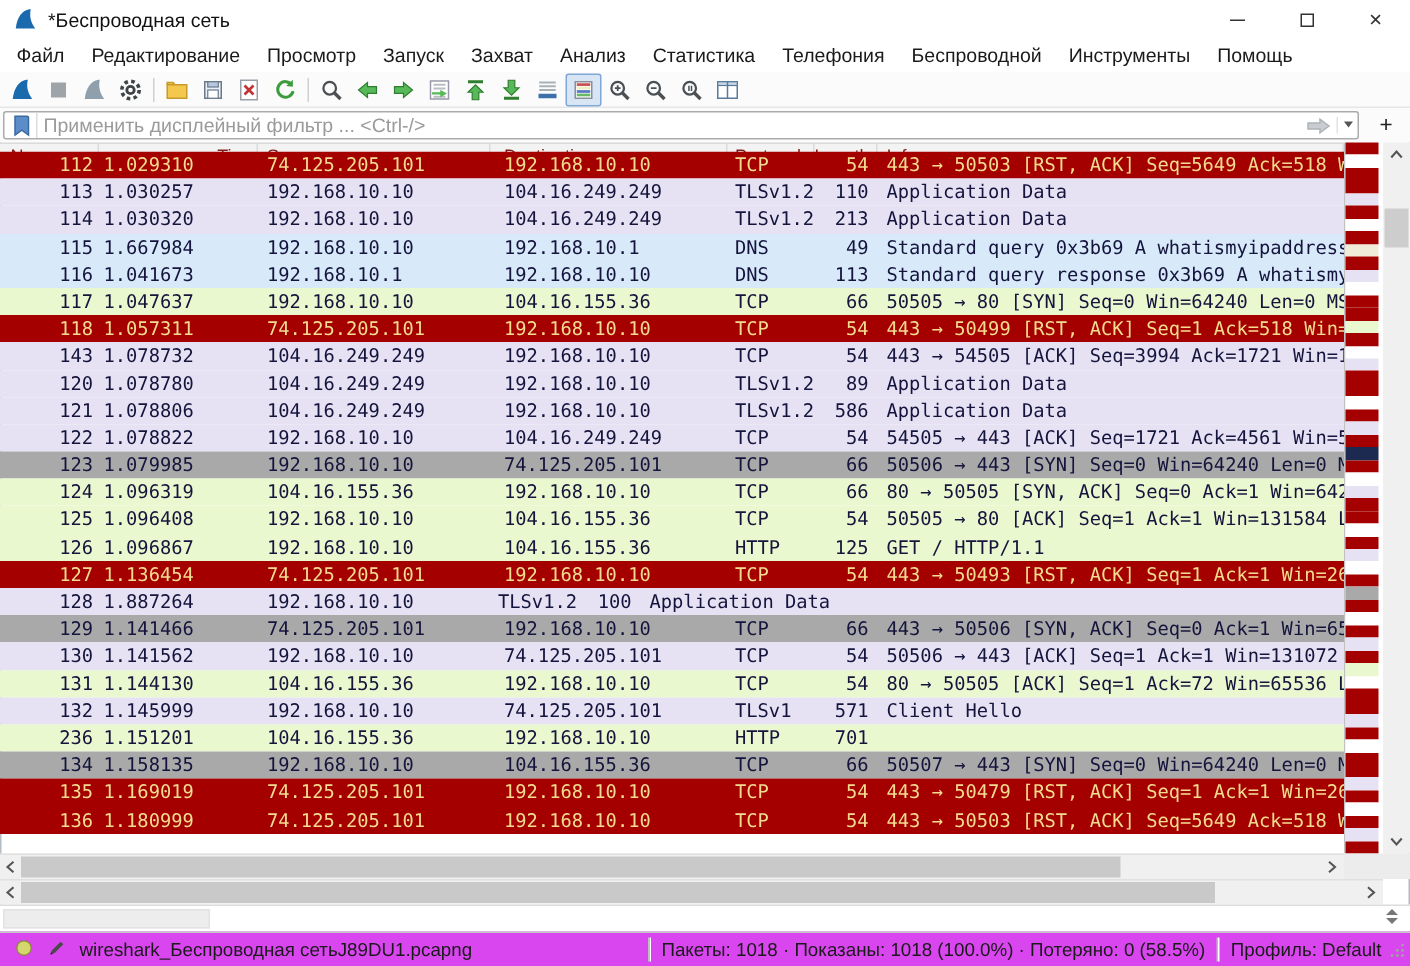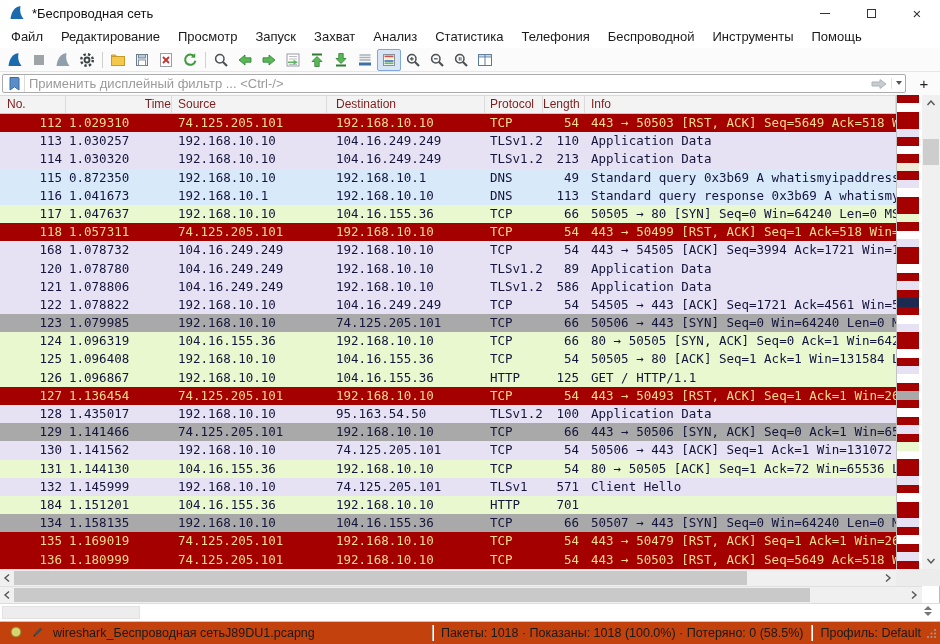--- a/index.html
+++ b/index.html
@@ -48,21 +48,21 @@
 
   
   .plheader { position:absolute; left:0; top:95px; width:896px; height:19px; background:#F3F3F3;
               border-top:1px solid #DADADA; border-bottom:1px solid #C9C9C9; display:flex; }
   .hc { font-size:12px; color:#7f1d1d; border-right:1px solid #DBDBDB; line-height:17px;
         overflow:hidden; white-space:nowrap; }
   .hc.c0 { text-align:left; padding-left:7px; }
   .hc.c1 { padding-left:11px;text-align:right; }
 
   
-  .plrows { position:absolute; left:0; top:114px; width:896px; height:455px; overflow:hidden;
+  .plrows { position:absolute; left:0; top:101px; width:896px; height:455px; overflow:hidden;
             font-family:"DejaVu Sans Mono","Liberation Mono",monospace; font-size:12.5px; }
   .row { height:18.2px; line-height:18.2px; display:flex; color:var(--row-fg); }
   .cell { overflow:hidden; white-space:nowrap; }
   .c0 { width:66px; text-align:right; padding-right:4px; }
   .c1 { width:106px; padding-left:3px; }
   .c2 { width:155px; padding-left:6px; }
   .c3 { width:158px; padding-left:9px; }
   .c4 { width:58px; padding-left:5px; }
   .c5 { width:42px; text-align:right; padding-right:6px; }
   .c6 { flex:1; padding-left:6px; }
@@ -94,21 +94,21 @@
   .corner { position:absolute; left:896px; top:569px; width:44px; height:17px; background:#ECECEC; }
 
   
   .strip { position:absolute; left:0; top:603px; width:940px; height:18px; background:#fff; border-top:1px solid #DCDCDC; }
   .strip-box { position:absolute; left:2px; top:2px; width:138px; height:13px; background:#EDEDED; border:1px solid #E2E2E2; }
   .strip-spin { position:absolute; right:8px; top:2px; display:flex; flex-direction:column; gap:2px; align-items:center; }
   .strip-spin .t-up { width:0; height:0; border-left:4px solid transparent; border-right:4px solid transparent; border-bottom:4px solid #777; }
   .strip-spin .t-dn { width:0; height:0; border-left:4px solid transparent; border-right:4px solid transparent; border-top:4px solid #777; }
 
   
-  .statusbar { position:absolute; left:0; top:621px; width:940px; height:23px; background:#c2410c;
+  .statusbar { position:absolute; left:0; top:621px; width:940px; height:23px; background:#d946ef;
                border-top:1px solid #C6C6C6; display:flex; align-items:center; font-size:12.5px; color:#1a1a1a; }
   .sb-left { display:flex; align-items:center; gap:8px; padding-left:9px; }
   .sb-right { margin-left:auto; display:flex; align-items:center; }
   .sb-sep { width:1px; height:16px; background:#BDBDBD; margin:0 8px; box-shadow:1px 0 0 #fff; }
   .sb-grip { margin:0 3px 0 6px; align-self:flex-end; }
 </style>
 </head>
 <body>
 
 <div id="window">
@@ -328,21 +328,21 @@
         <span class="cell c0">114</span>
         <span class="cell c1">1.030320</span>
         <span class="cell c2">192.168.10.10</span>
         <span class="cell c3">104.16.249.249</span>
         <span class="cell c4">TLSv1.2</span>
         <span class="cell c5">213</span>
         <span class="cell c6">Application Data</span>
       </div>
       <div class="row r-blue">
         <span class="cell c0">115</span>
-        <span class="cell c1">0.872350</span>
+        <span class="cell c1">1.667984</span>
         <span class="cell c2">192.168.10.10</span>
         <span class="cell c3">192.168.10.1</span>
         <span class="cell c4">DNS</span>
         <span class="cell c5">49</span>
         <span class="cell c6">Standard query 0x3b69 A whatismyipaddress.com</span>
       </div>
       <div class="row r-blue">
         <span class="cell c0">116</span>
         <span class="cell c1">1.041673</span>
         <span class="cell c2">192.168.10.1</span>
@@ -363,21 +363,21 @@
       <div class="row r-red">
         <span class="cell c0">118</span>
         <span class="cell c1">1.057311</span>
         <span class="cell c2">74.125.205.101</span>
         <span class="cell c3">192.168.10.10</span>
         <span class="cell c4">TCP</span>
         <span class="cell c5">54</span>
         <span class="cell c6">443 → 50499 [RST, ACK] Seq=1 Ack=518 Win=0 Len=0</span>
       </div>
       <div class="row r-lav">
-        <span class="cell c0">168</span>
+        <span class="cell c0">143</span>
         <span class="cell c1">1.078732</span>
         <span class="cell c2">104.16.249.249</span>
         <span class="cell c3">192.168.10.10</span>
         <span class="cell c4">TCP</span>
         <span class="cell c5">54</span>
         <span class="cell c6">443 → 54505 [ACK] Seq=3994 Ack=1721 Win=1026 Len=0</span>
       </div>
       <div class="row r-lav">
         <span class="cell c0">120</span>
         <span class="cell c1">1.078780</span>
@@ -445,23 +445,22 @@
         <span class="cell c0">127</span>
         <span class="cell c1">1.136454</span>
         <span class="cell c2">74.125.205.101</span>
         <span class="cell c3">192.168.10.10</span>
         <span class="cell c4">TCP</span>
         <span class="cell c5">54</span>
         <span class="cell c6">443 → 50493 [RST, ACK] Seq=1 Ack=1 Win=264 Len=0</span>
       </div>
       <div class="row r-lav">
         <span class="cell c0">128</span>
-        <span class="cell c1">1.435017</span>
-        <span class="cell c2">192.168.10.10</span>
-        <span class="cell c3">95.163.54.50</span>
+        <span class="cell c1">1.887264</span>
+        <span class="cell c2">192.168.10.10</span>
         <span class="cell c4">TLSv1.2</span>
         <span class="cell c5">100</span>
         <span class="cell c6">Application Data</span>
       </div>
       <div class="row r-gray">
         <span class="cell c0">129</span>
         <span class="cell c1">1.141466</span>
         <span class="cell c2">74.125.205.101</span>
         <span class="cell c3">192.168.10.10</span>
         <span class="cell c4">TCP</span>
@@ -489,21 +488,21 @@
       <div class="row r-lav">
         <span class="cell c0">132</span>
         <span class="cell c1">1.145999</span>
         <span class="cell c2">192.168.10.10</span>
         <span class="cell c3">74.125.205.101</span>
         <span class="cell c4">TLSv1</span>
         <span class="cell c5">571</span>
         <span class="cell c6">Client Hello</span>
       </div>
       <div class="row r-green">
-        <span class="cell c0">184</span>
+        <span class="cell c0">236</span>
         <span class="cell c1">1.151201</span>
         <span class="cell c2">104.16.155.36</span>
         <span class="cell c3">192.168.10.10</span>
         <span class="cell c4">HTTP</span>
         <span class="cell c5">701</span>
       </div>
       <div class="row r-gray">
         <span class="cell c0">134</span>
         <span class="cell c1">1.158135</span>
         <span class="cell c2">192.168.10.10</span>

